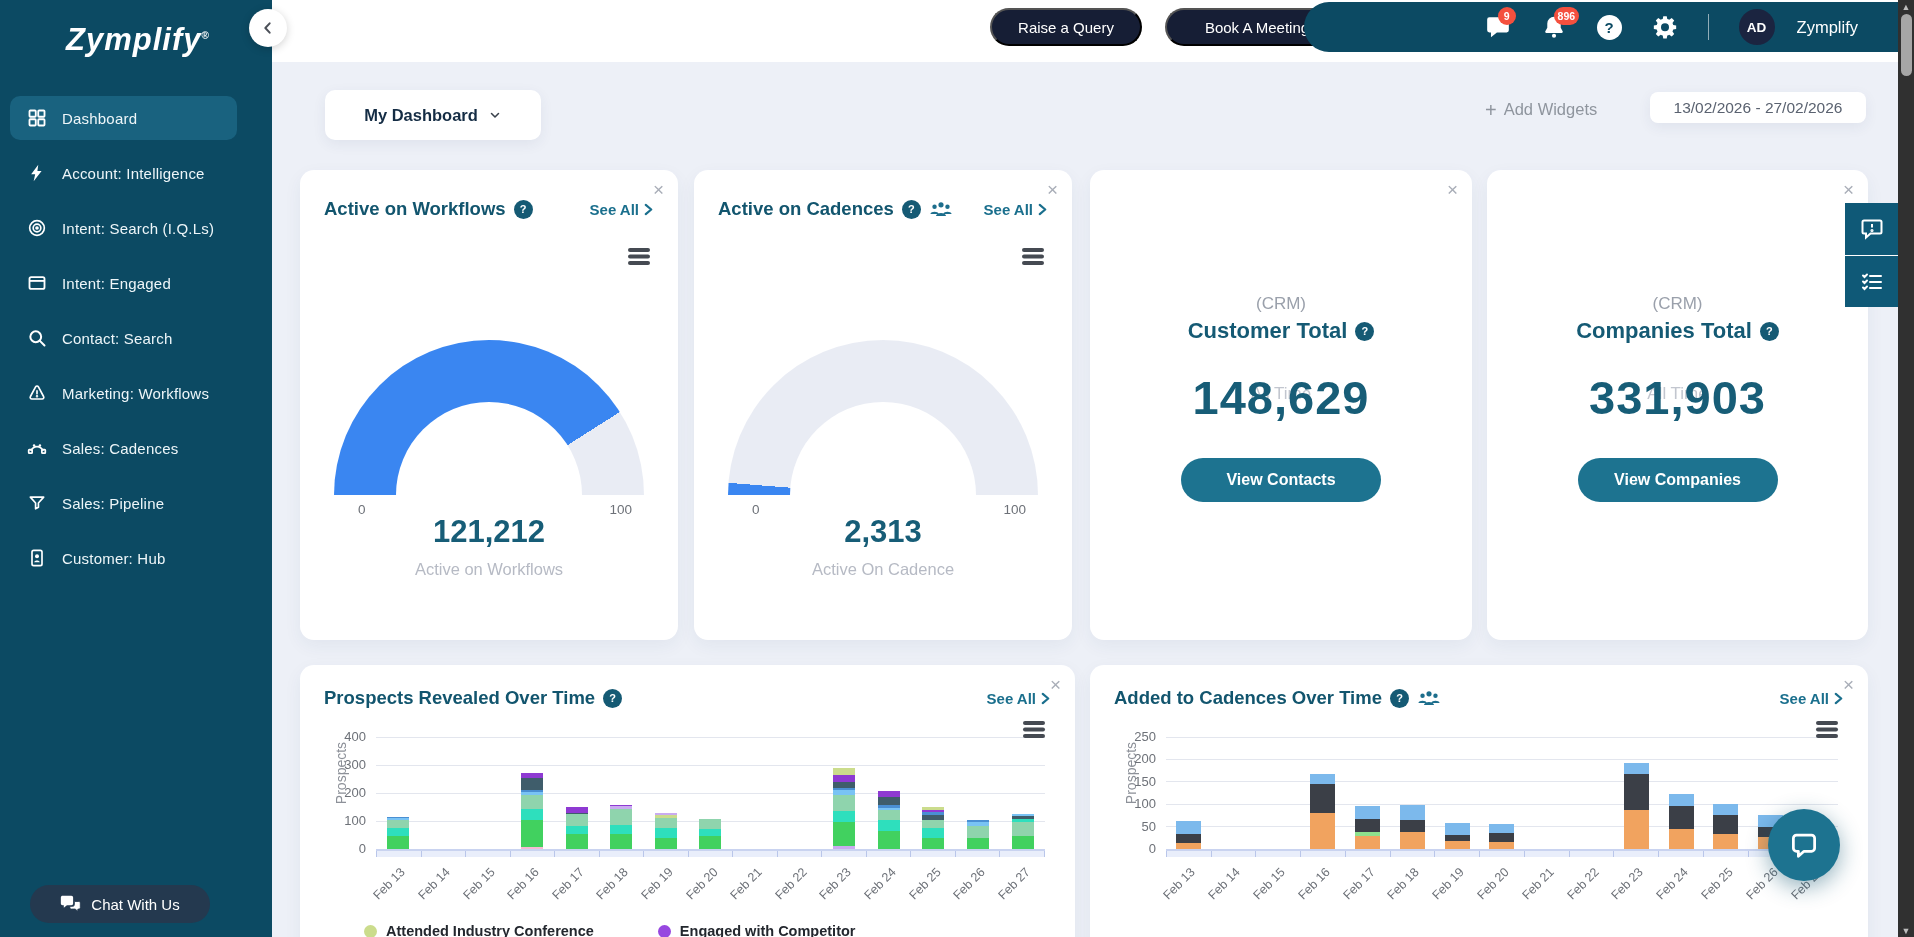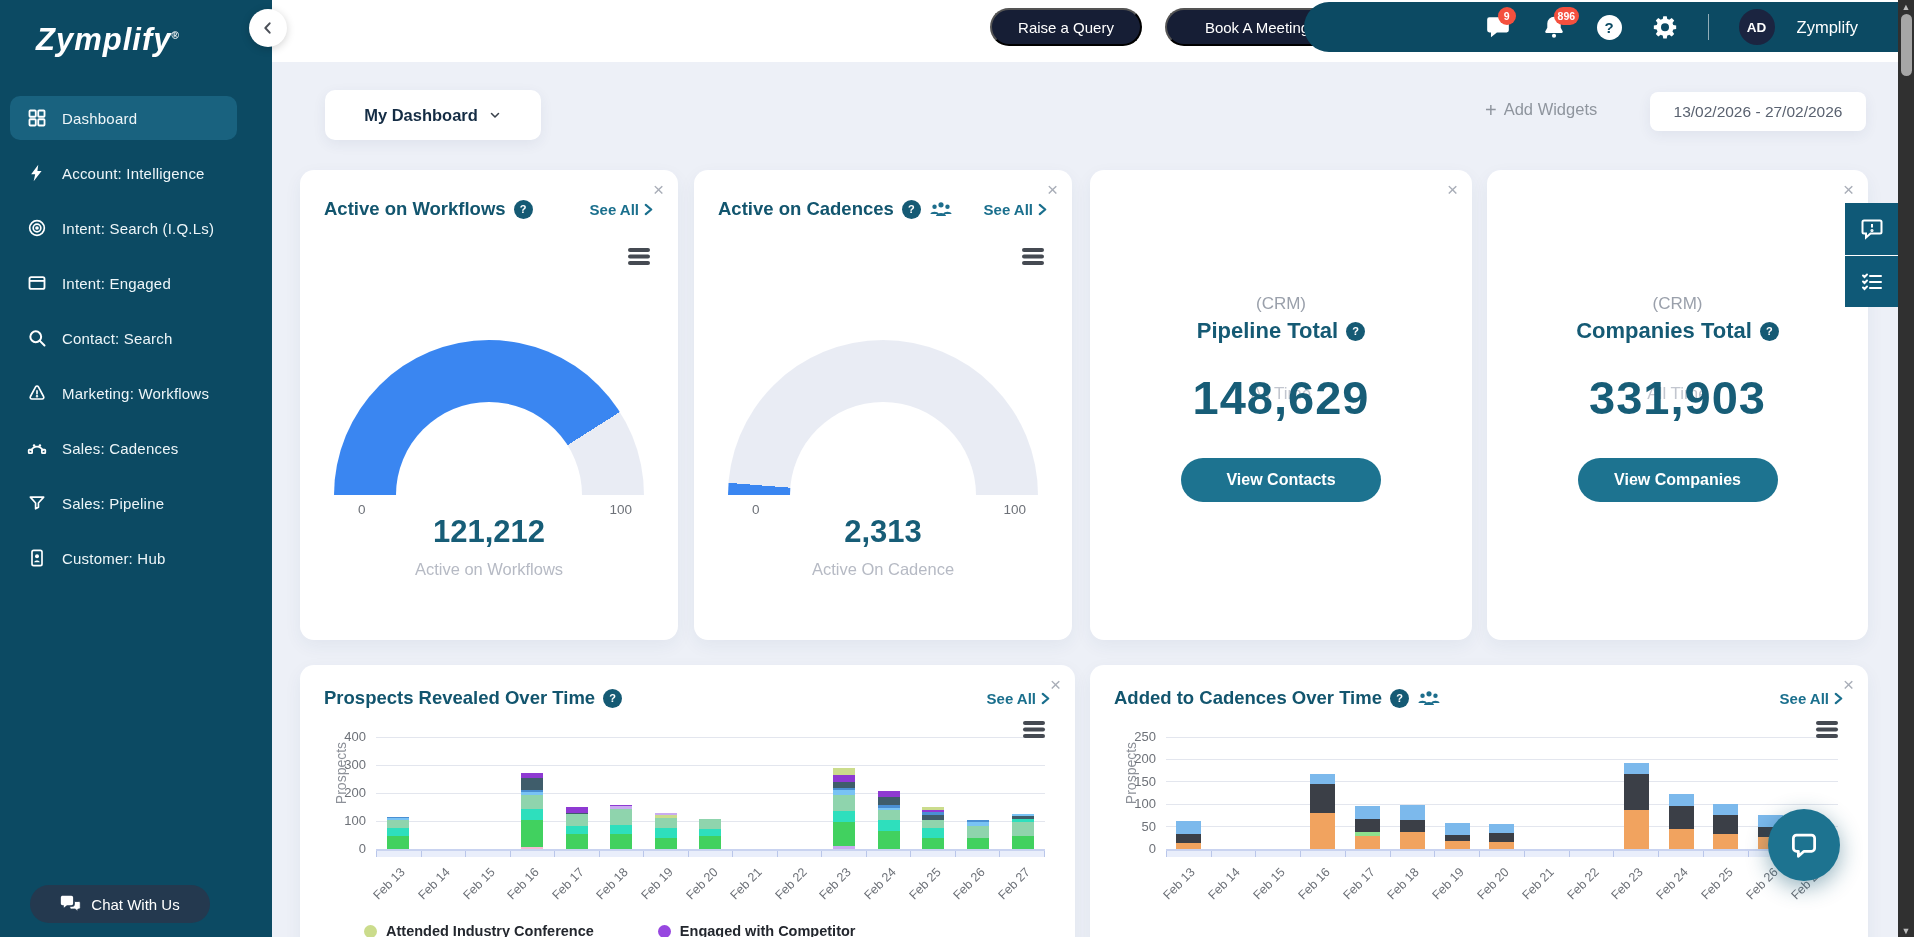--- a/index.html
+++ b/index.html
@@ -1,21 +1,21 @@
 <!DOCTYPE html>
 <html><head>
 <meta charset="utf-8">
 <style>
   * { margin:0; padding:0; box-sizing:border-box; }
   html,body { width:1914px; height:937px; overflow:hidden; font-family:"Liberation Sans", sans-serif; }
   #app { position:relative; width:1914px; height:937px; background:#edf0f7; overflow:hidden; }
 
   
   .sidebar { position:absolute; left:0; top:0; width:272px; height:100%; background:#0c4a63; z-index:10; }
-  .logo { padding:22px 0 0 36px; color:#fff; font-size:31px; font-weight:bold; font-style:italic; letter-spacing:1px; }
+  .logo { padding:22px 0 0 66px; color:#fff; font-size:31px; font-weight:bold; font-style:italic; letter-spacing:1px; }
   .logo sup { font-size:10px; font-style:normal; }
   .side-nav { position:absolute; top:96px; left:0; right:0; }
   .nav-item { display:flex; align-items:center; height:44px; margin:0 35px 11px 10px; padding-left:16px; border-radius:10px; color:#eef6f9; cursor:pointer; }
   .nav-item.active { background:#19627f; }
   .nav-ico { width:22px; height:22px; margin-right:14px; display:flex; align-items:center; justify-content:center; flex:0 0 22px; }
   .nav-ico svg { width:20px; height:20px; }
   .nav-label { font-size:15px; font-weight:500; letter-spacing:.2px; white-space:nowrap; }
   .chat-with-us { position:absolute; left:30px; top:885px; width:180px; height:38px; border-radius:19px; background:#24394f; color:#fff; display:flex; align-items:center; justify-content:center; gap:9px; font-size:15px; cursor:pointer; }
   .chat-with-us svg { width:22px; height:18px; }
 
@@ -35,21 +35,21 @@
   .v-divider { width:1px; height:26px; background:rgba(255,255,255,.55); }
   .avatar { width:36px; height:36px; border-radius:50%; background:#1b2440; color:#fff; font-size:13.5px; font-weight:bold; display:flex; align-items:center; justify-content:center; cursor:pointer; }
   .account-name { color:#fff; font-size:16.5px; margin-left:-8px; }
 
   
   .content { position:absolute; left:272px; top:62px; width:1626px; height:875px; }
   .dash-select { position:absolute; left:53px; top:28px; width:216px; height:50px; background:#fff; border-radius:10px; box-shadow:0 4px 14px rgba(40,60,100,.07); display:flex; align-items:center; justify-content:center; gap:10px; cursor:pointer; }
   .dash-select .lbl { font-size:16.5px; font-weight:bold; color:#142c44; }
   .add-widgets { position:absolute; left:1213px; top:38px; display:flex; align-items:center; gap:7px; color:#8f959e; font-size:16.5px; cursor:pointer; }
   .add-widgets .plus { font-size:20px; line-height:16px; }
-  .date-box { position:absolute; left:1378px; top:30px; width:216px; height:39px; background:#fff; border-radius:8px; box-shadow:0 4px 14px rgba(40,60,100,.07); display:flex; align-items:center; justify-content:center; color:#5a6270; font-size:15.5px; cursor:pointer; }
+  .date-box { position:absolute; left:1378px; top:30px; width:216px; height:31px; background:#fff; border-radius:8px; box-shadow:0 4px 14px rgba(40,60,100,.07); display:flex; align-items:center; justify-content:center; color:#5a6270; font-size:15.5px; cursor:pointer; }
 
   
   .card { position:absolute; background:#fff; border-radius:14px; box-shadow:0 6px 18px rgba(40,60,100,.06); }
   .close-x { position:absolute; top:10px; right:14px; font-size:19px; color:#a9aeb8; cursor:pointer; line-height:1; }
   .card-head { position:absolute; top:28px; left:24px; right:24px; display:flex; align-items:center; gap:8px; }
   .card-title { font-size:18.5px; font-weight:bold; color:#12556e; white-space:nowrap; }
   .help-badge { width:19px; height:19px; border-radius:50%; background:#155a74; color:#fff; font-size:11px; font-weight:bold; display:flex; align-items:center; justify-content:center; flex:0 0 19px; cursor:pointer; }
   .people-ico { width:24px; height:20px; color:#1d6e8c; }
   .see-all { margin-left:auto; display:flex; align-items:center; gap:4px; color:#1a6f8d; font-size:15px; font-weight:bold; cursor:pointer; white-space:nowrap; }
   .see-all svg { width:11px; height:13px; }
@@ -318,21 +318,21 @@
       <span class="gauge-min">0</span>
       <span class="gauge-max">100</span>
       <div class="gauge-value">2,313</div>
       <div class="gauge-sub">Active On Cadence</div>
     </section>
 
     <section class="card kpi-card" style="left:818px; top:108px; width:382px; height:470px;">
       <span class="close-x">×</span>
       <div class="kpi-source">(CRM)</div>
       <div class="kpi-title-row">
-        <span class="kpi-title">Pipeline Total</span>
+        <span class="kpi-title">Customer Total</span>
         <span class="help-badge">?</span>
       </div>
       <div class="kpi-period">All Time</div>
       <div class="kpi-value">148,629</div>
       <button class="kpi-btn">View Contacts</button>
     </section>
 
     <section class="card kpi-card" style="left:1215px; top:108px; width:381px; height:470px;">
       <span class="close-x">×</span>
       <div class="kpi-source">(CRM)</div>

